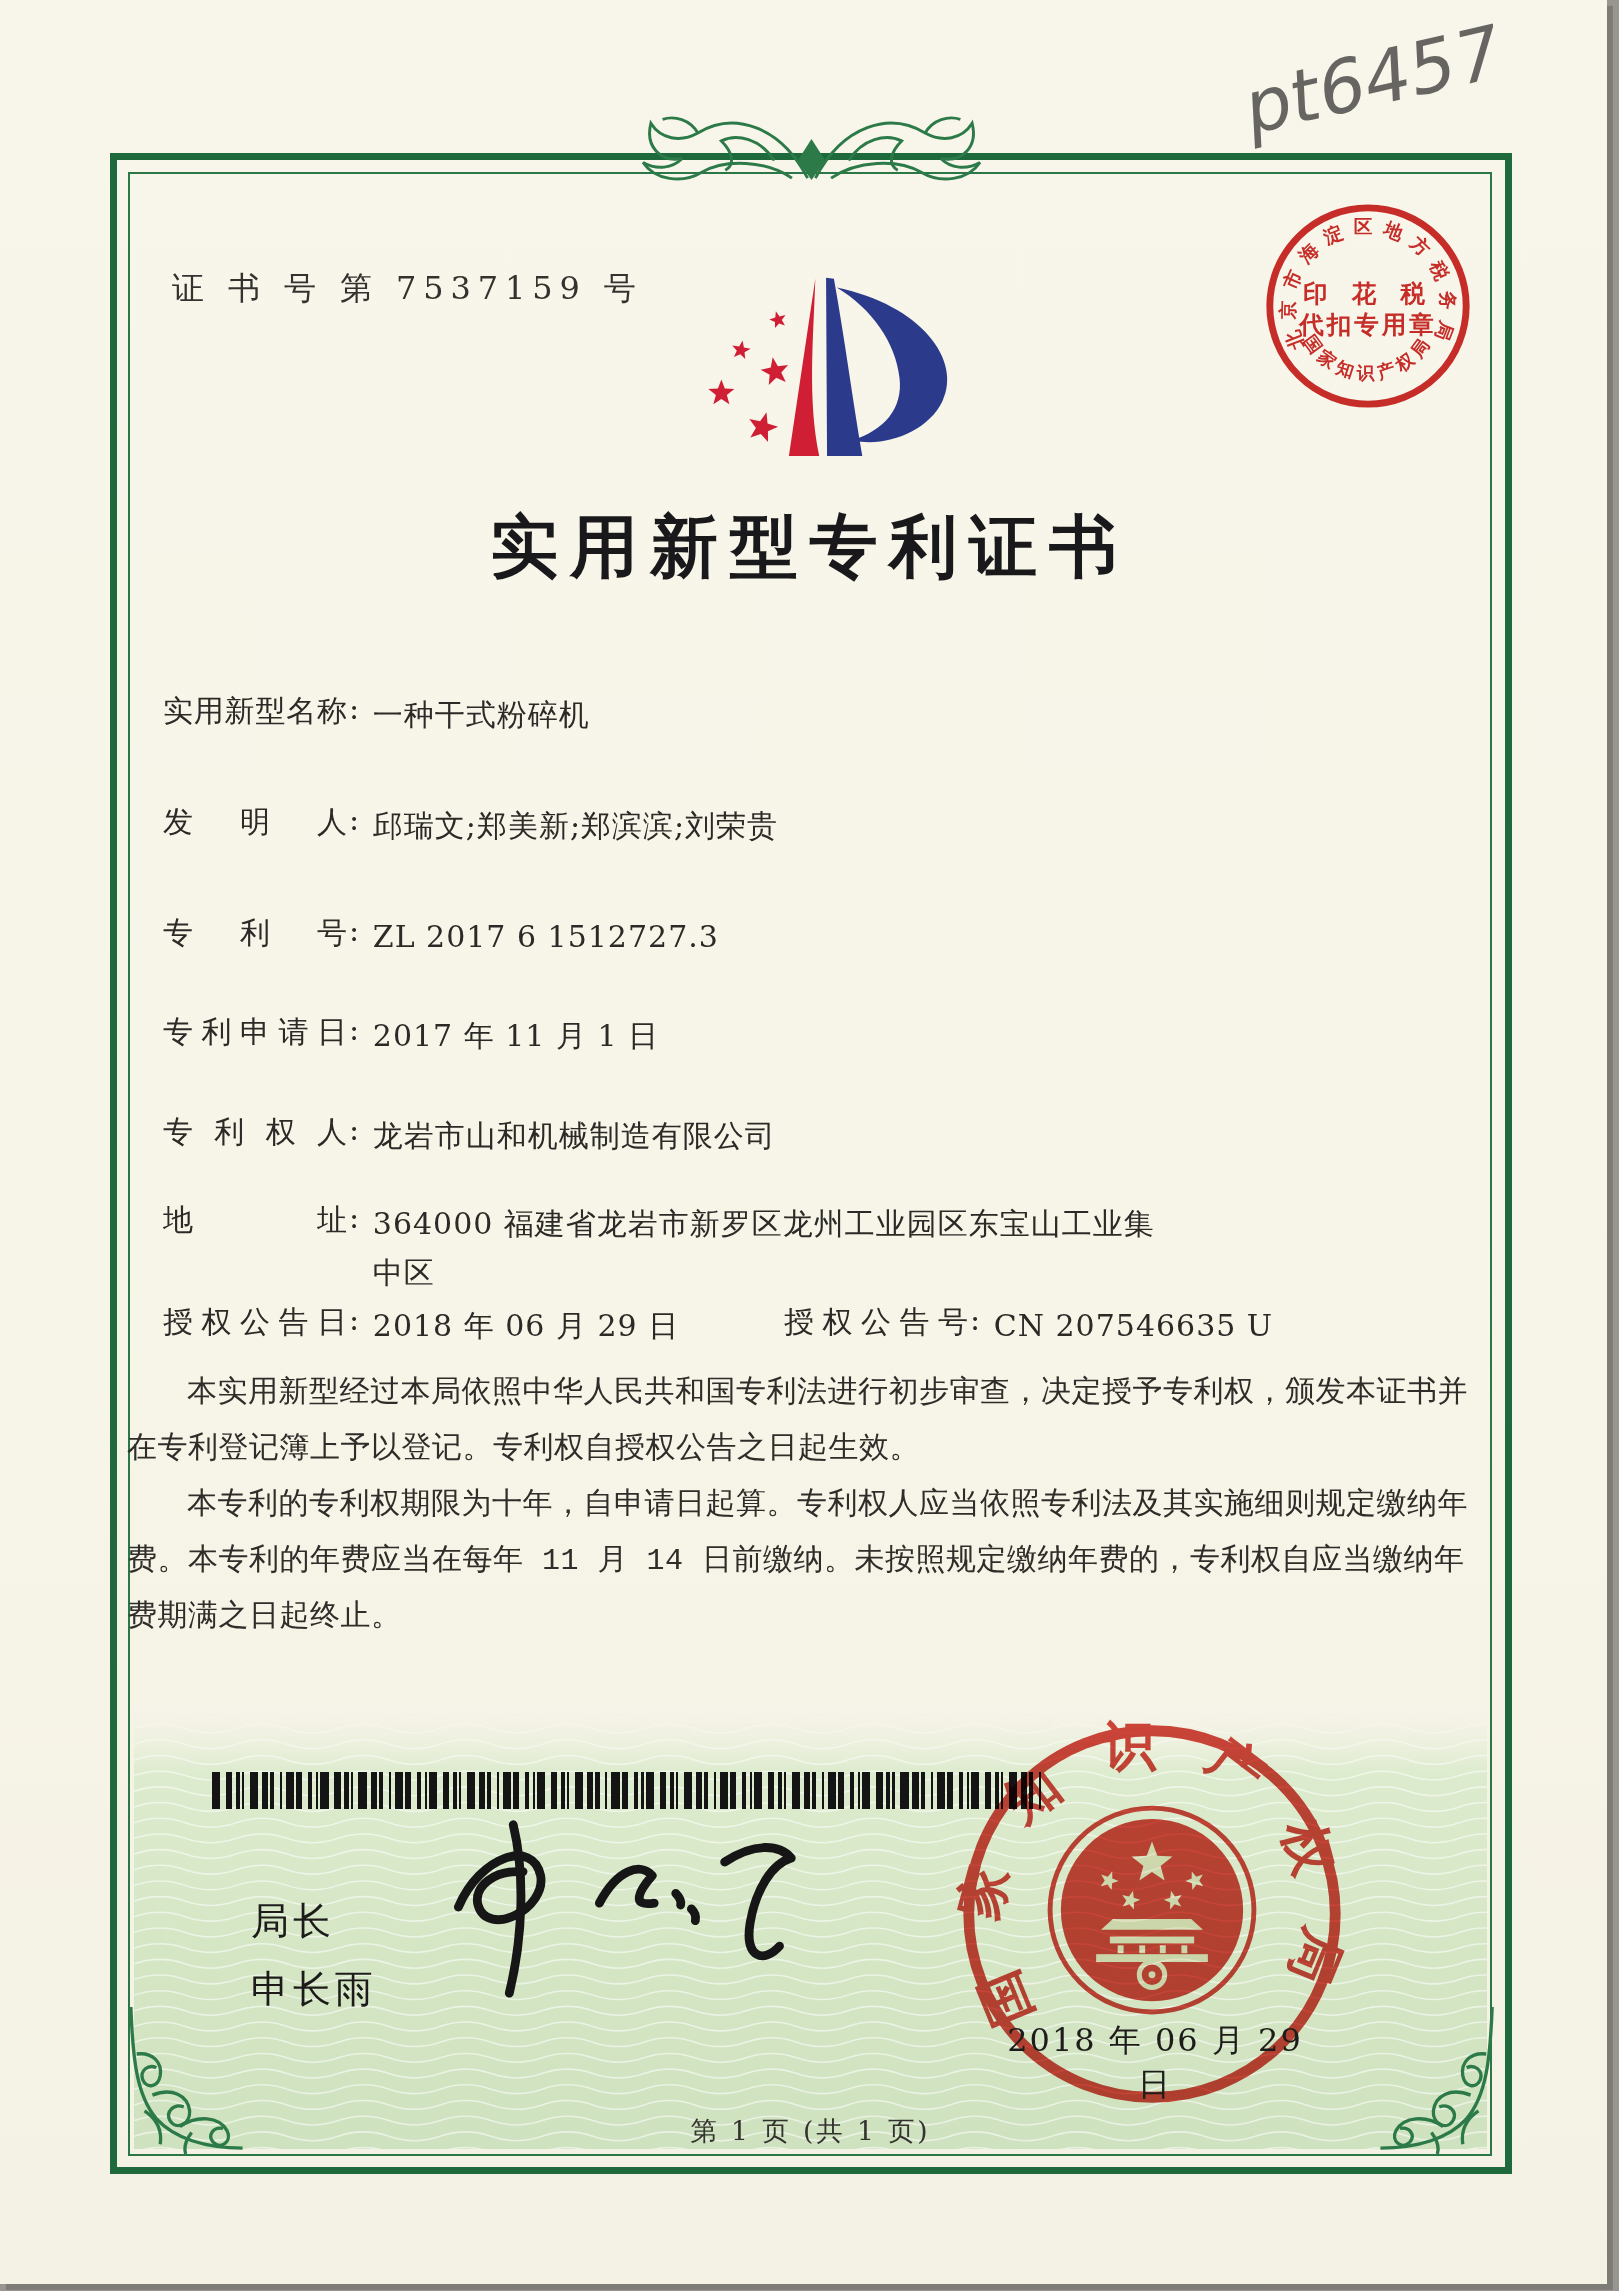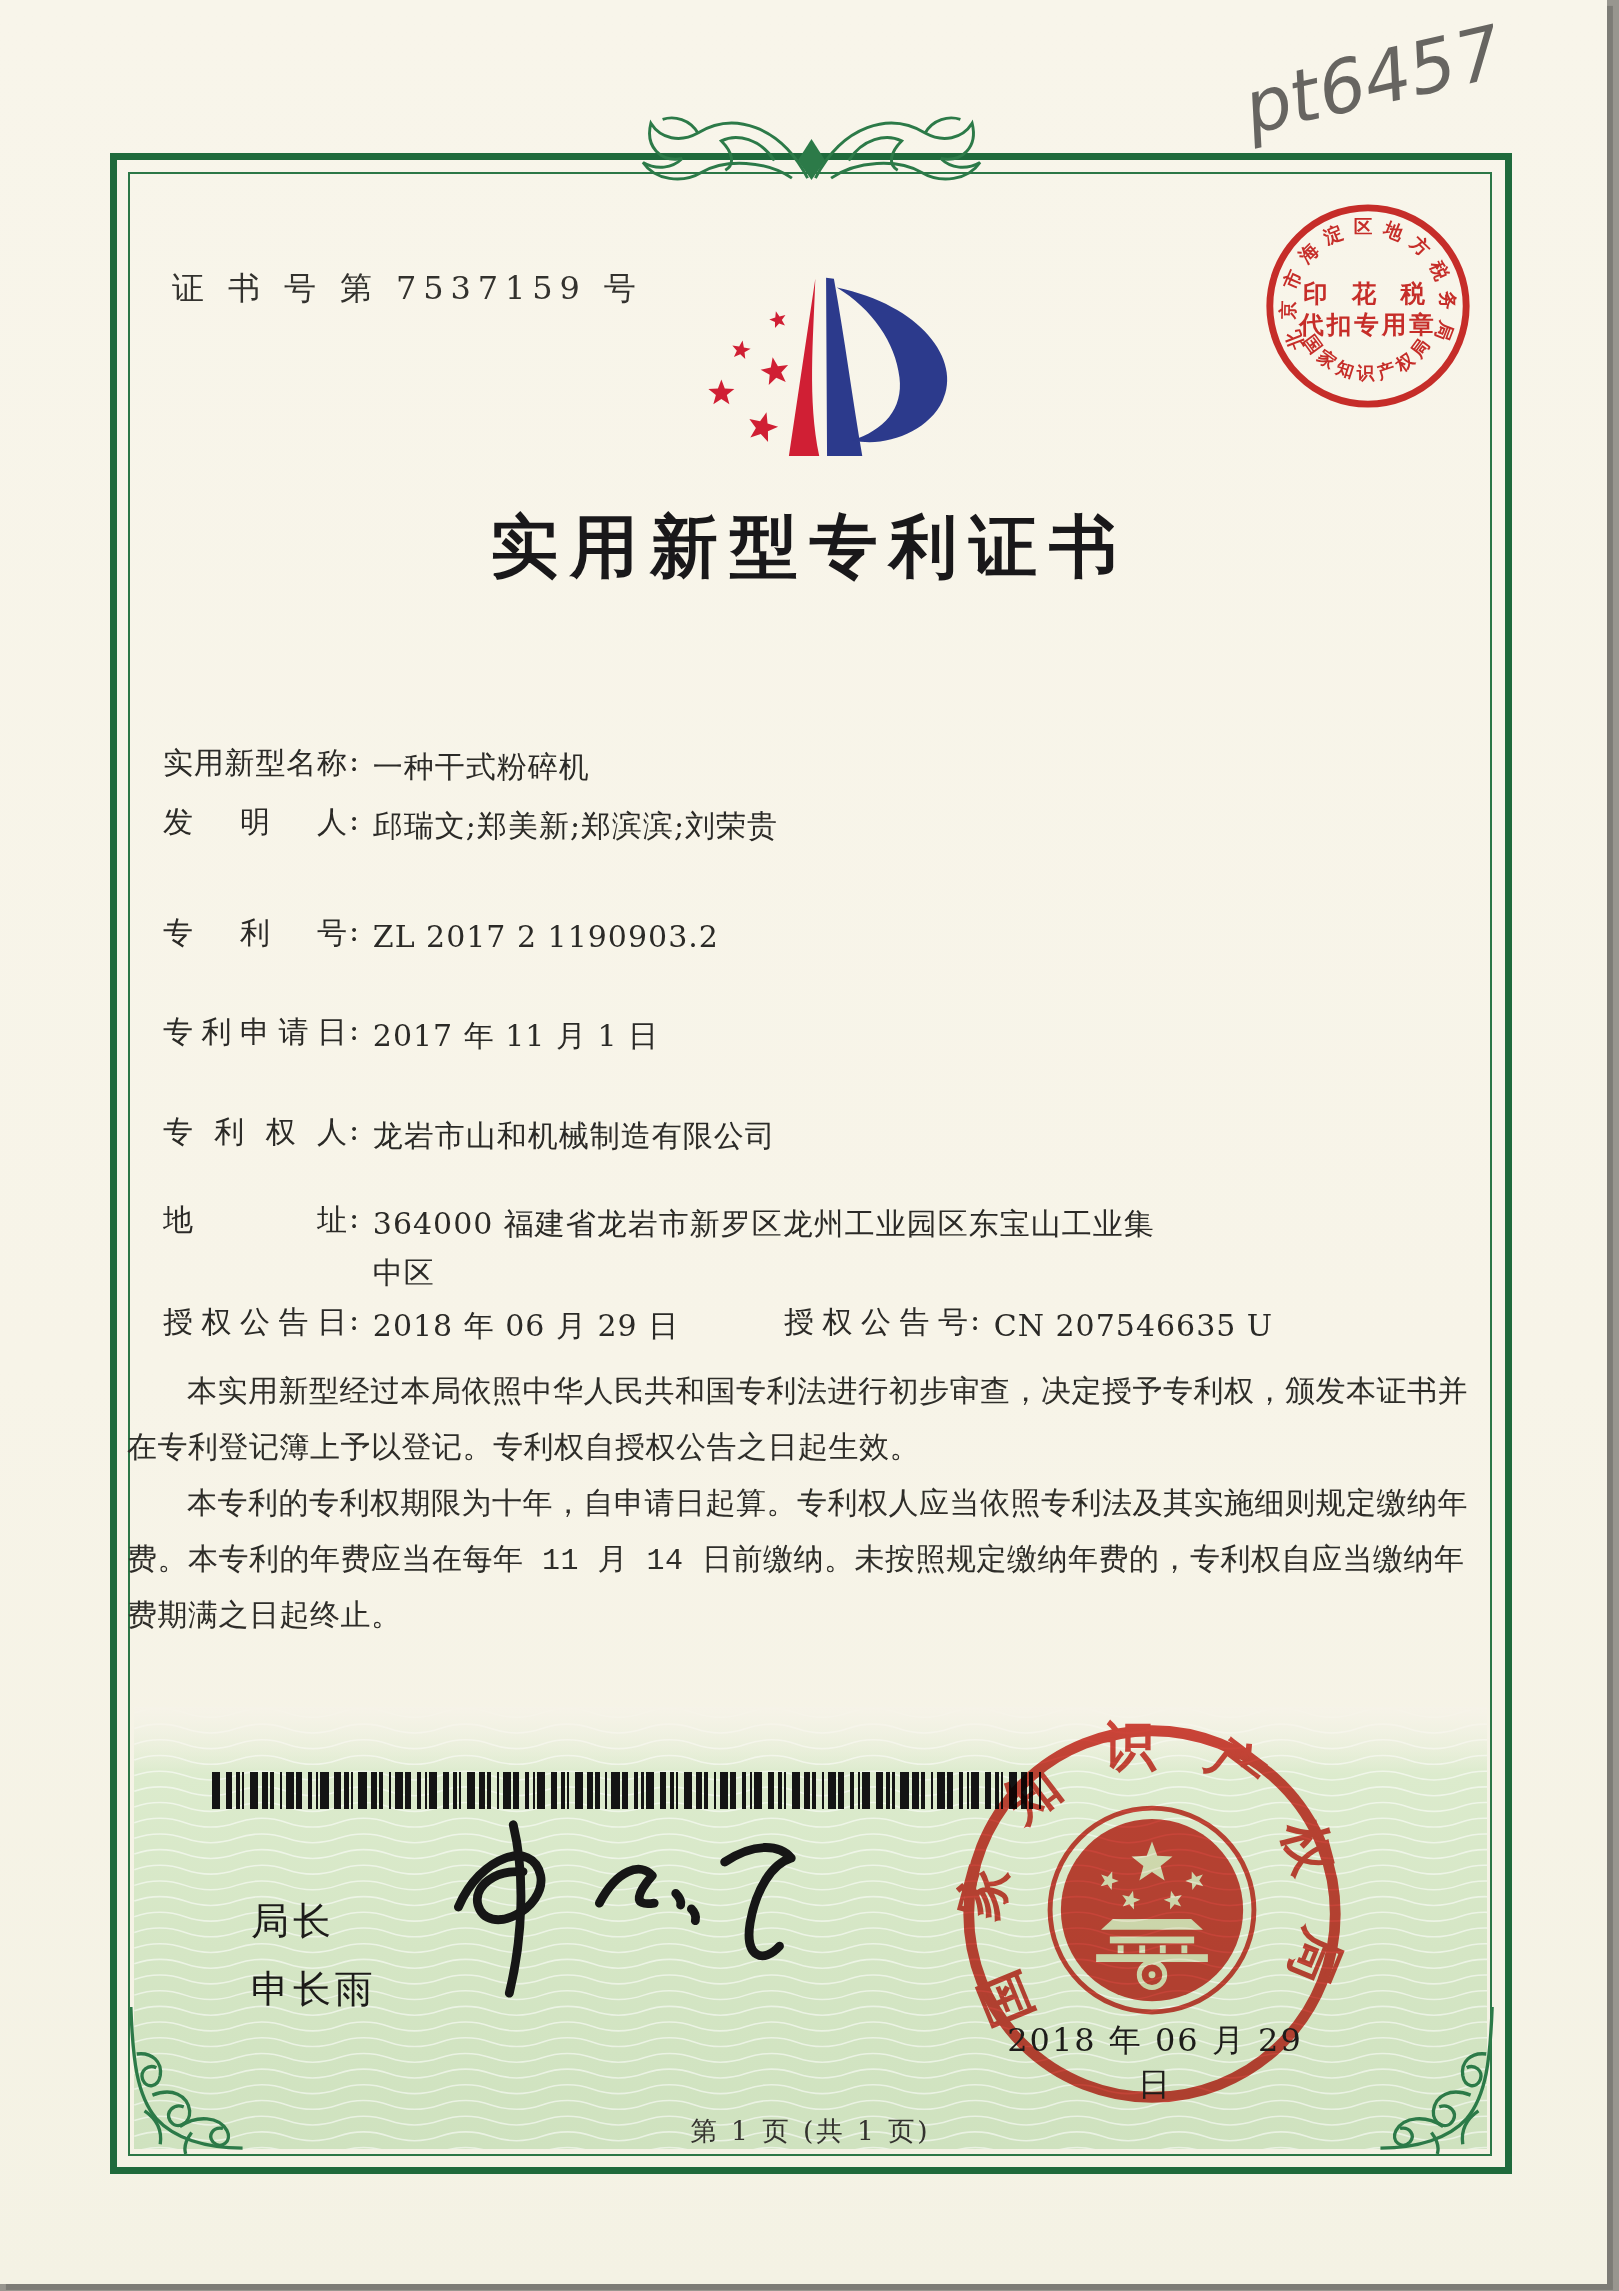--- a/index.html
+++ b/index.html
@@ -159,34 +159,34 @@
     </text>
     <text x="0" y="-4" text-anchor="middle" font-size="25" font-weight="bold" letter-spacing="8" fill="#cc2f2c">印 花 税</text>
     <text x="0" y="28" text-anchor="middle" font-size="25" font-weight="bold" letter-spacing="3" fill="#cc2f2c">代扣专用章</text>
     <text font-size="18" font-weight="bold" letter-spacing="5" fill="#cc2f2c">
       <textPath href="#stampBottom" startOffset="50%" text-anchor="middle">国家知识产权局</textPath>
     </text>
   </svg>
 
   <div class="doc-title abs">实用新型专利证书</div>
 
-  <div class="frow abs" style="top:743px">
+  <div class="frow abs" style="top:691px">
     <span class="flabel">实用新型名称</span>
       <span class="fcolon">:</span>
     <span class="fvalue">一种干式粉碎机</span>
   </div>
   <div class="frow abs" style="top:802px">
     <span class="flabel">发明人</span>
       <span class="fcolon">:</span>
     <span class="fvalue">邱瑞文;郑美新;郑滨滨;刘荣贵</span>
   </div>
   <div class="frow abs" style="top:913px">
     <span class="flabel">专利号</span>
       <span class="fcolon">:</span>
-    <span class="fvalue">ZL 2017 2 1190903.2</span>
+    <span class="fvalue">ZL 2017 6 1512727.3</span>
   </div>
   <div class="frow abs" style="top:1012px">
     <span class="flabel">专利申请日</span>
       <span class="fcolon">:</span>
     <span class="fvalue">2017 年 11 月 1 日</span>
   </div>
   <div class="frow abs" style="top:1112px">
     <span class="flabel">专利权人</span>
       <span class="fcolon">:</span>
     <span class="fvalue">龙岩市山和机械制造有限公司</span>

